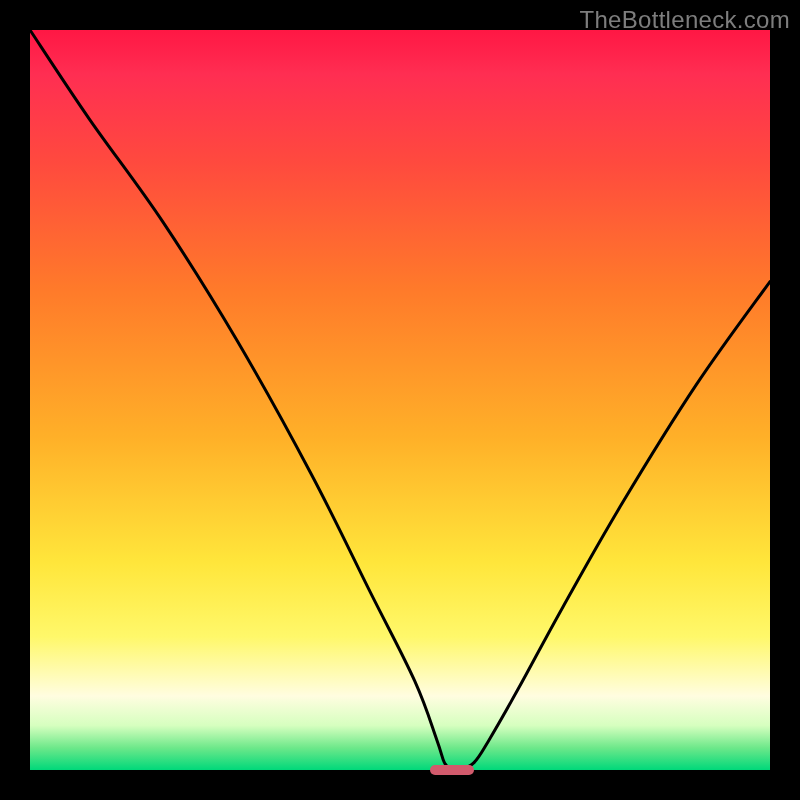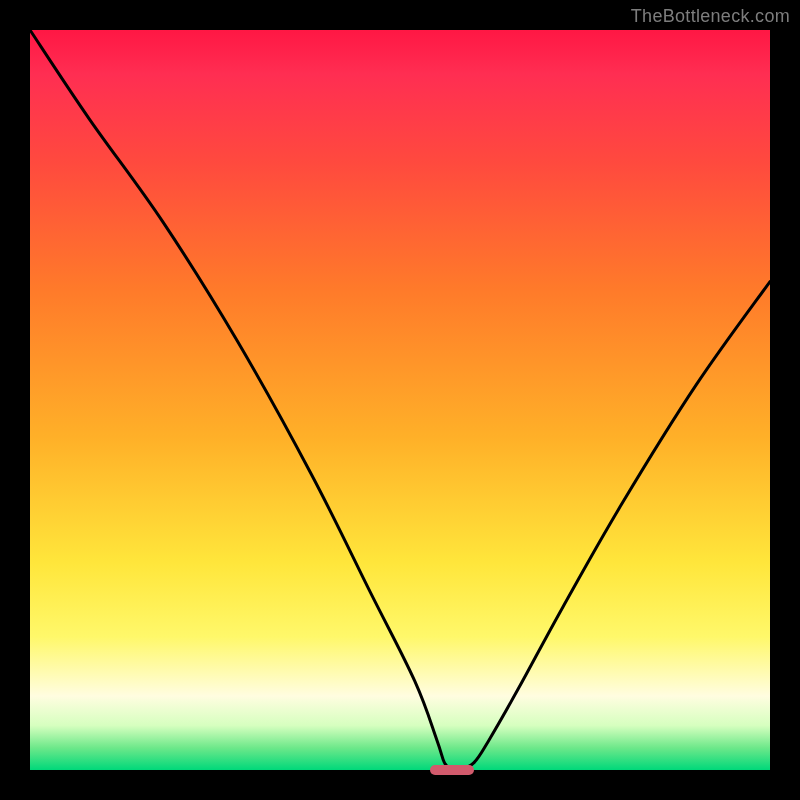--- a/index.html
+++ b/index.html
@@ -41,21 +41,21 @@
   .marker {
     position: absolute;
     border-radius: 999px;
     background: #d15a6c;
   }
   .watermark {
     position: absolute;
     top: 6px;
     right: 10px;
     color: #7d7d7d;
-    font-size: 18px;
+    font-size: 24px;
     letter-spacing: 0.3px;
     font-weight: 500;
   }
   svg.curve {
     position: absolute;
     left: 0;
     top: 0;
     width: 740px;
     height: 740px;
     overflow: visible;

